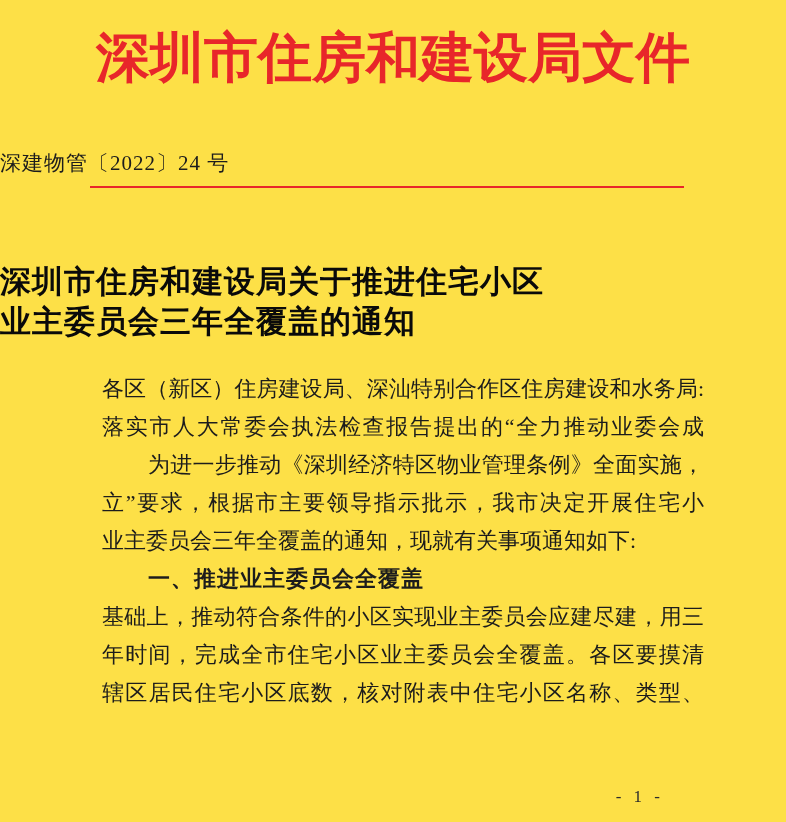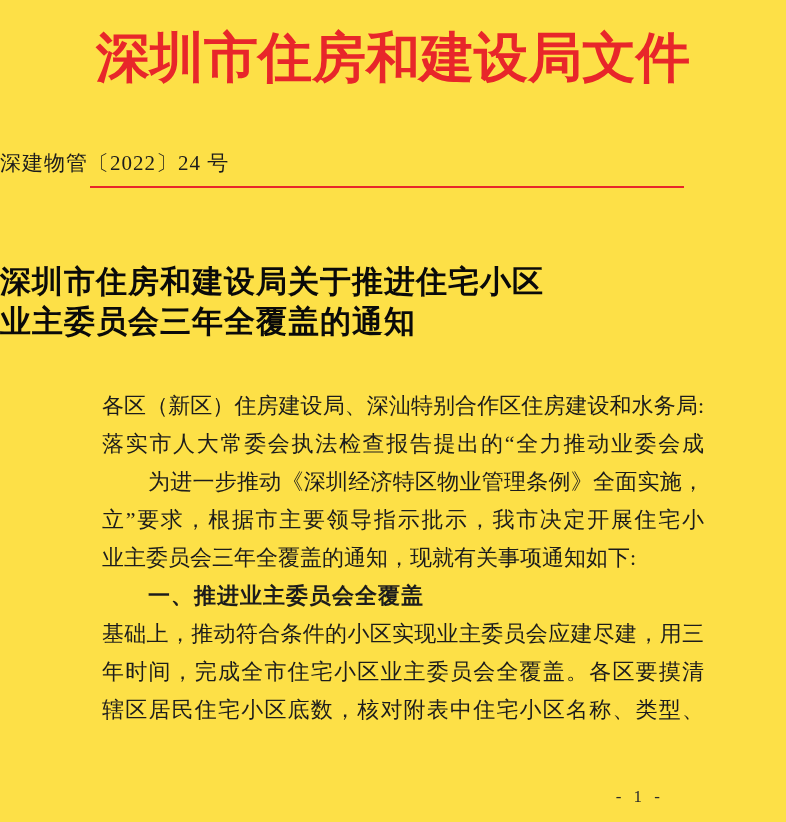--- a/index.html
+++ b/index.html
@@ -66,21 +66,20 @@
     margin-top: 8px;
   }
   
   .body-block {
     position: absolute;
     top: 370px;
     left: 102px;
     width: 602px;
     font-size: 22px;
     color: #1c1c1c;
-    margin-top: 17px;
   }
   .line {
     height: 38px;
     line-height: 38px;
     text-align: justify;
     text-align-last: left;
     overflow: hidden;
   }
   .jf {
     text-align-last: justify;

